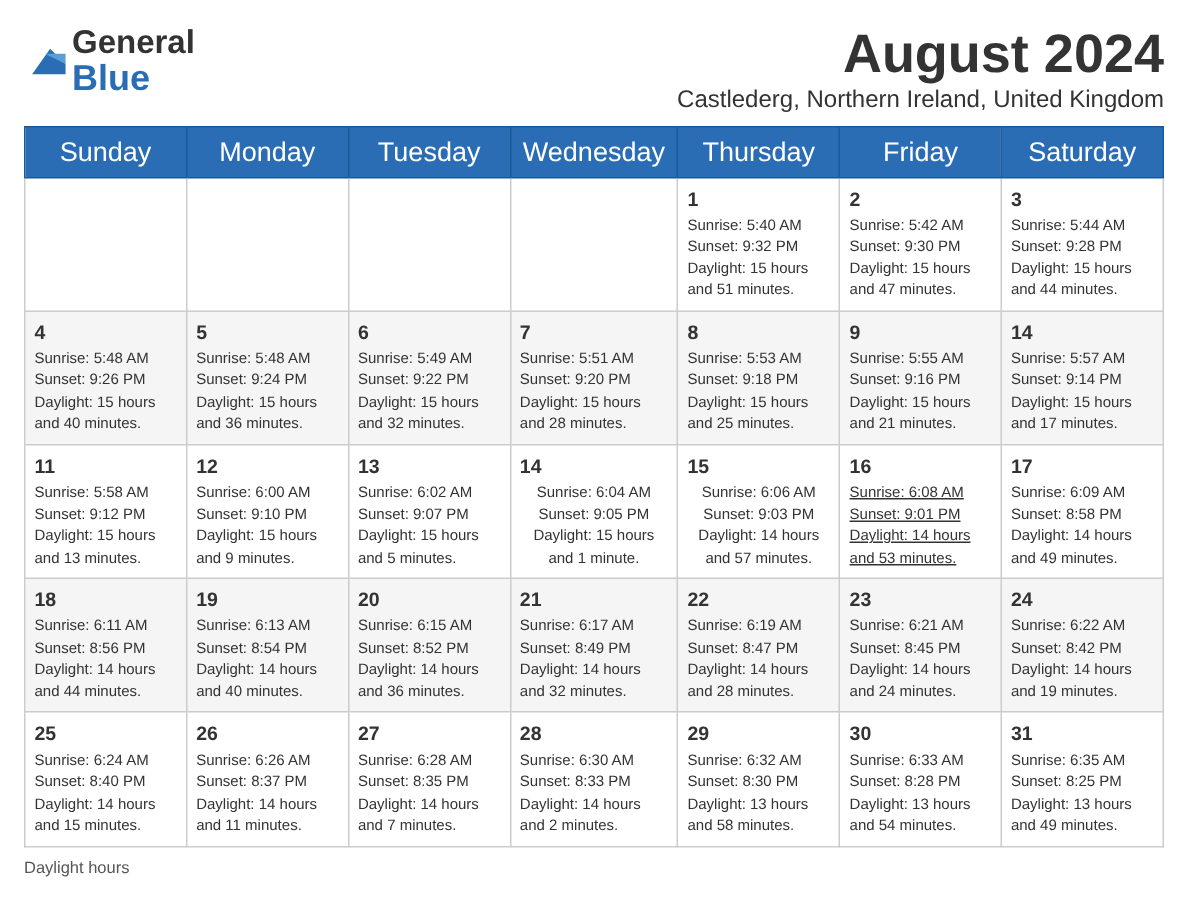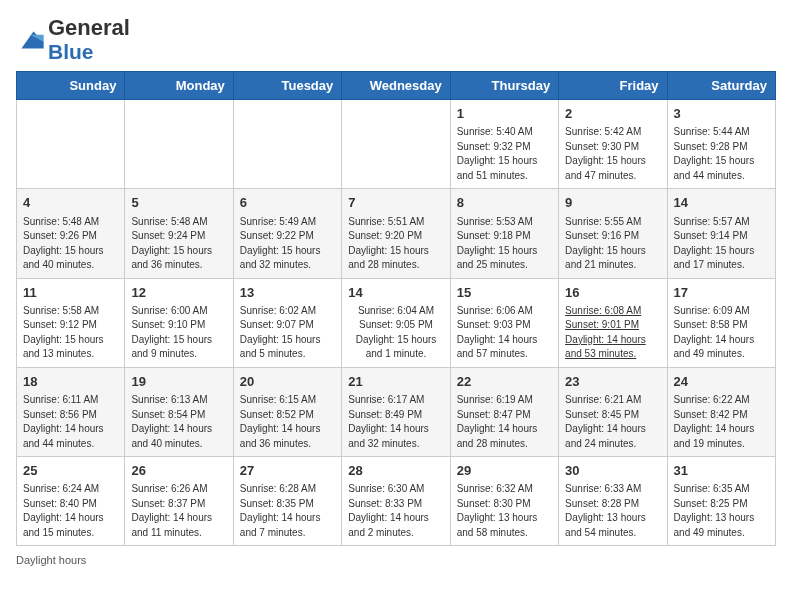--- a/index.html
+++ b/index.html
@@ -41,24 +41,24 @@
     }
     .calendar-table {
       width: 100%;
       border-collapse: collapse;
       margin-top: 8px;
       font-size: 11px;
     }
     .calendar-table thead tr th {
       background-color: #2a6db5;
       color: #fff;
-      text-align: right;
+      text-align: center;
       padding: 6px 8px;
-      font-size: 13px;
-      font-weight: bold;
+      font-size: 18px;
+      font-weight: normal;
       border: 1px solid #1a5a9a;
     }
     .calendar-table tbody tr td {
       border: 1px solid #ccc;
       vertical-align: top;
       padding: 5px 6px;
       width: calc(100% / 7);
       min-height: 80px;
       background: #fff;
       font-size: 10.5px;
@@ -89,22 +89,26 @@
 <body>
 
 <div class="header-area">
   <div class="logo">
     <svg class="logo-icon" viewBox="0 0 32 28" xmlns="http://www.w3.org/2000/svg">
       <polygon points="6,24 20,4 32,16 32,24" fill="#2a6db5"></polygon>
       <polygon points="16,8 32,8 32,16" fill="#5a9fd4"></polygon>
     </svg>
     <div>
       <div style="font-size:22px;font-weight:bold;color:#333;line-height:1.1;">General</div>
-      <div style="font-size:21px;font-weight:bold;color:#2a6db5;line-height:1.1;">Blue</div>
+      <div style="font-size:24px;font-weight:bold;color:#2a6db5;line-height:1.1;">Blue</div>
     </div>
+  </div>
+  <div class="title-block">
+    <div class="main-title">August 2024</div>
+    <div class="subtitle">Castlederg, Northern Ireland, United Kingdom</div>
   </div>
 </div>
 
 <table class="calendar-table">
   <thead>
     <tr>
     <th>Sunday</th>
         <th>Monday</th>
         <th>Tuesday</th>
         <th>Wednesday</th>
@@ -216,21 +220,21 @@
         </td>
         <td>
           <span class="day-number">14</span>
           <div class="day-info" style="white-space: pre-line; text-align: center;">Sunrise: 6:04 AM
 Sunset: 9:05 PM
 Daylight: 15 hours
 and 1 minute.</div>
         </td>
         <td>
           <span class="day-number">15</span>
-          <div class="day-info" style="white-space: pre-line;">Sunrise: 6:06 AM
+          <div class="day-info" style="white-space: pre-line; text-align: center;">Sunrise: 6:06 AM
 Sunset: 9:03 PM
 Daylight: 14 hours
 and 57 minutes.</div>
         </td>
         <td>
           <span class="day-number">16</span>
           <div class="day-info" style="white-space: pre-line; text-decoration: underline;">Sunrise: 6:08 AM
 Sunset: 9:01 PM
 Daylight: 14 hours
 and 53 minutes.</div>

